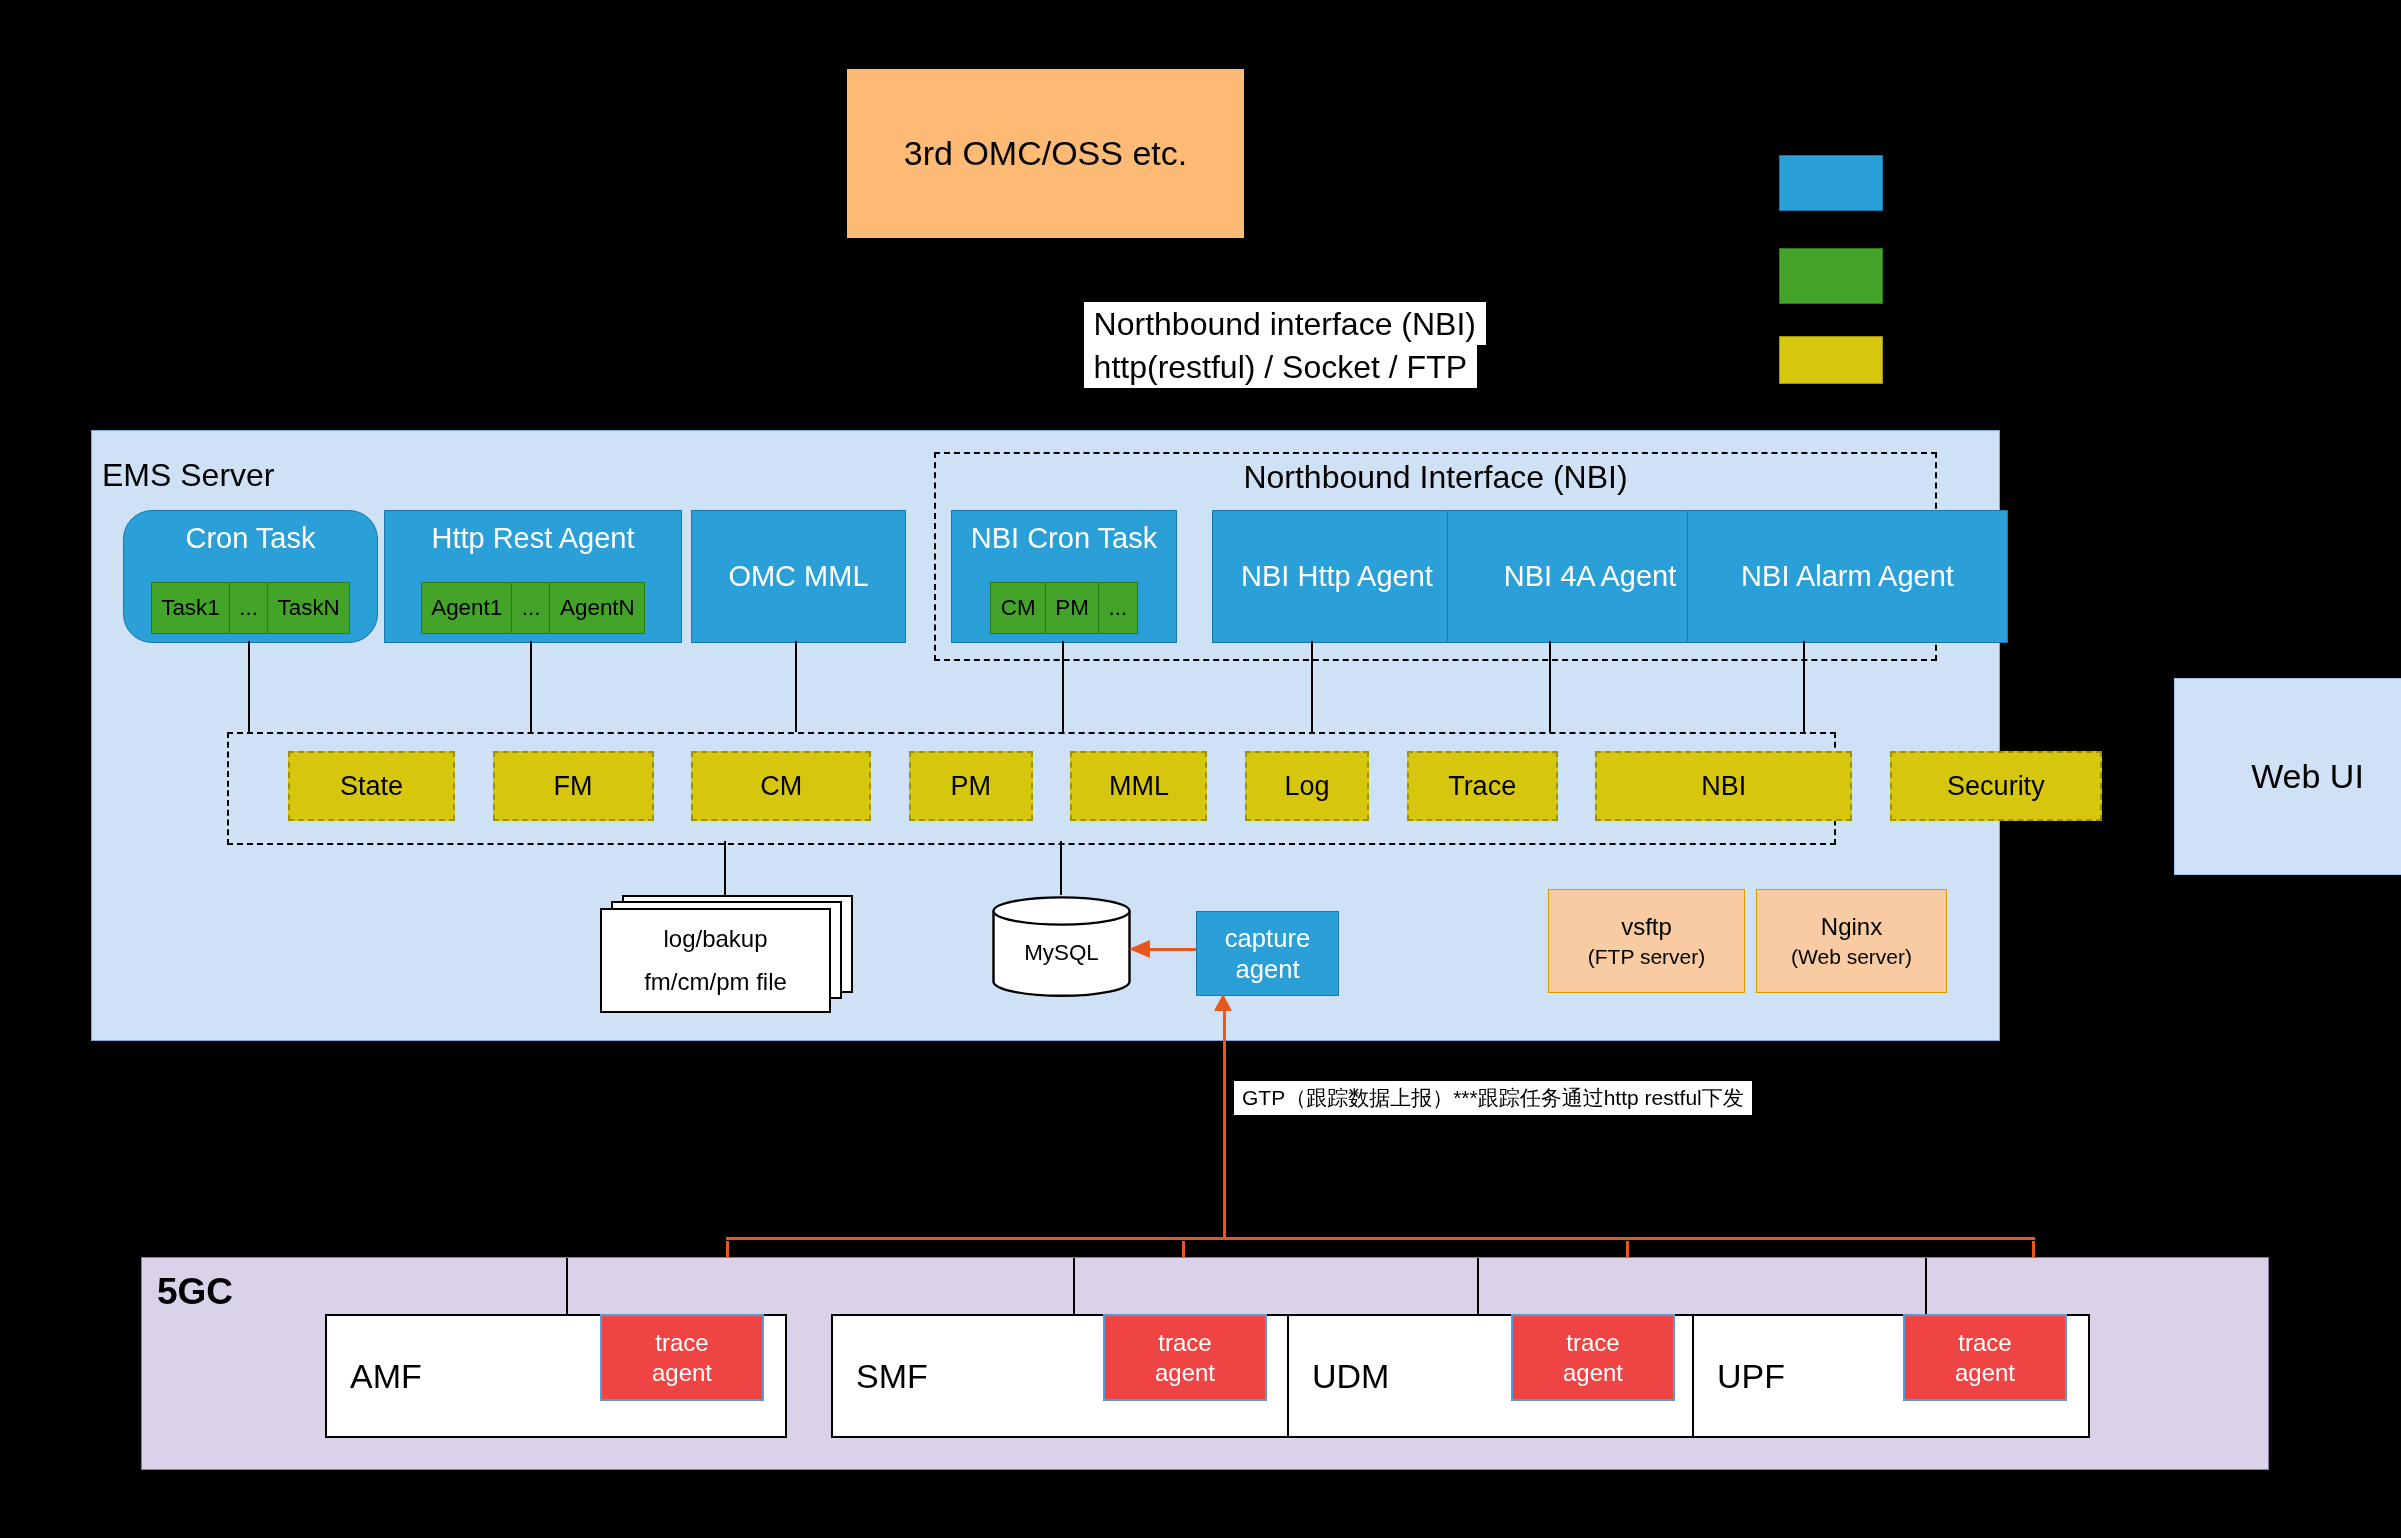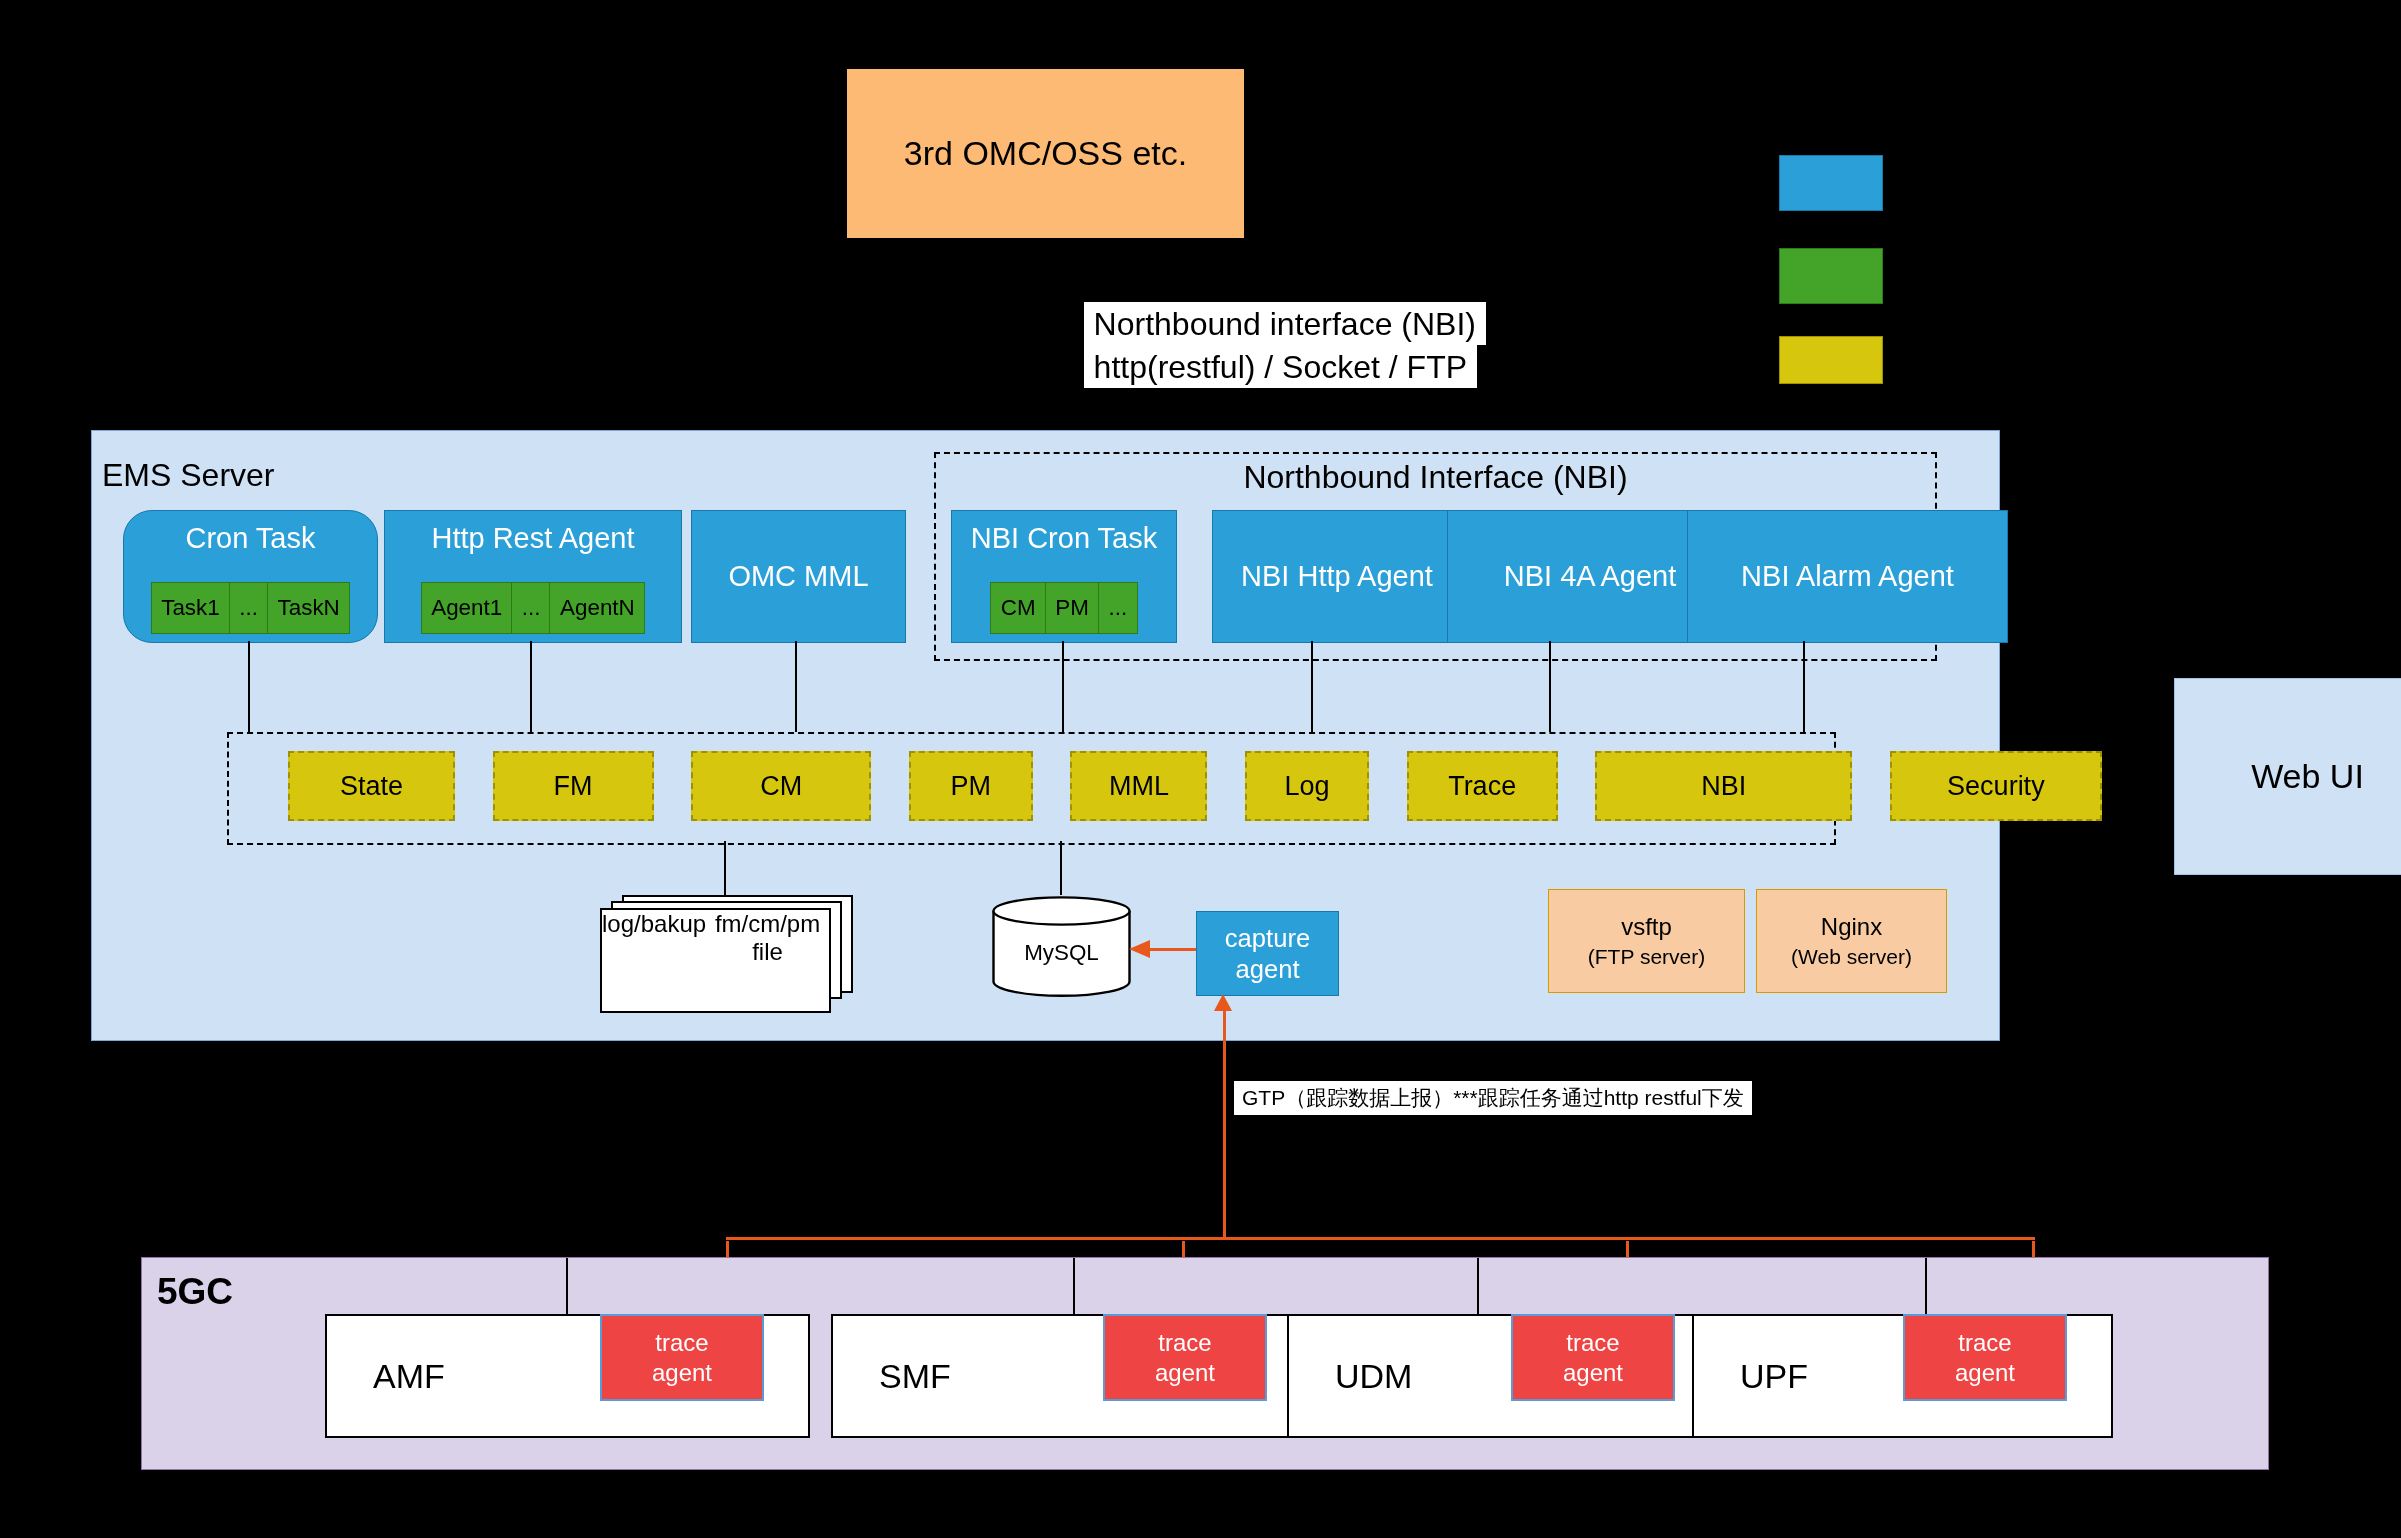--- a/index.html
+++ b/index.html
@@ -44,21 +44,21 @@
   .swatch{position:absolute;width:102px;}
   .sw-blue{background:#2b9fd8;border:1.6px solid #1878ad;}
   .sw-green{background:#44a329;border:1.6px solid #2c7a18;}
   .sw-yellow{background:#d6c60e;border:1.6px solid #9e9200;}
 
   .trace{position:absolute;background:#ef4444;border:2.4px solid #5b9bd5;color:#fff;
        display:flex;align-items:center;justify-content:center;}
   .trace span{display:block;width:104px;text-align:center;font-size:24px;line-height:1.25;}
 
   .nfbox{position:absolute;background:#fff;border:2.4px solid #000;display:flex;align-items:center;
-       font-size:34px;padding-left:46px;}
+       font-size:34px;padding-left:23px;}
 
   .filespage{position:absolute;background:#fff;border:2.4px solid #000;}
 </style>
 </head>
 <body>
 
 <div class="canvas">
 
   <div class="abs plainwhite center" style="left:847px;top:69px;width:397px;height:169px;font-size:34px;">
     <span>3rd OMC/OSS etc.</span>
@@ -141,21 +141,21 @@
     <div class="mod" style="width:253px;">NBI</div>
     <div class="mod" style="width:208px;">Security</div>
   </div>
 
   <div class="vline" style="left:724px;top:841px;height:54px;"></div>
   <div class="vline" style="left:1060px;top:841px;height:54px;"></div>
 
   <div class="abs" style="left:600px;top:895px;width:256px;height:120px;">
     <div class="filespage" style="left:22.4px;top:0;width:227px;height:94px;"></div>
     <div class="filespage" style="left:11.2px;top:6.4px;width:227px;height:94px;"></div>
-    <div class="filespage" style="left:0;top:12.8px;width:227px;height:101px;display:flex;flex-direction:row;justify-content:space-evenly;text-align:center;font-size:24px;">
+    <div class="filespage" style="left:0;top:12.8px;width:227px;height:101px;display:flex;flex-direction:column;justify-content:space-evenly;text-align:center;font-size:24px;">
       <div>log/bakup</div>
       <div>fm/cm/pm file</div>
     </div>
   </div>
 
   <div class="abs" style="left:991px;top:895px;width:141px;height:104px;">
     <svg width="141" height="104" viewBox="0 0 176 130">
       <path d="M 3 20 L 3 108 A 85 18 0 0 0 173 108 L 173 20" fill="#ffffff" stroke="#000000" stroke-width="3"></path>
       <ellipse cx="88" cy="20" rx="85" ry="17" fill="#ffffff" stroke="#000000" stroke-width="3"></ellipse>
     </svg>

